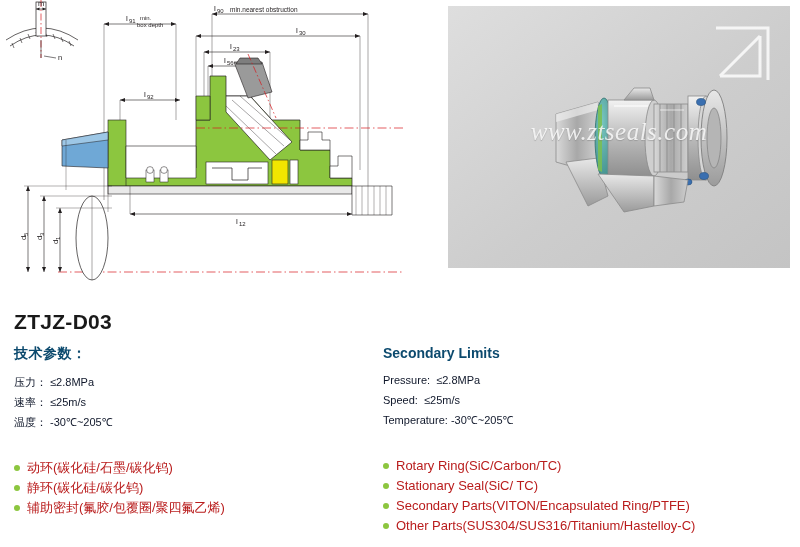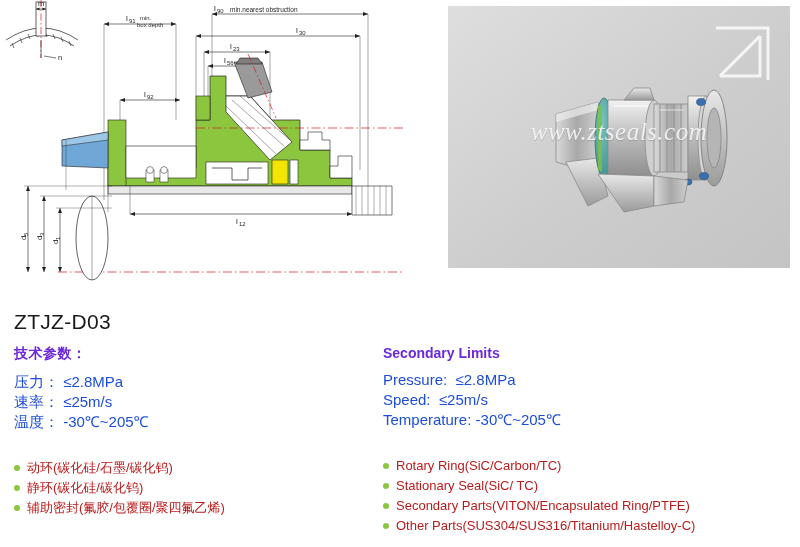--- a/index.html
+++ b/index.html
@@ -57,49 +57,49 @@
     text-shadow: 0 1px 1px rgba(120,120,120,0.45);
     pointer-events: none;
   }
 
   
   .model-title {
     position: absolute;
     left: 14px;
     top: 310px;
     font-size: 21px;
-    font-weight: normal;
+    font-weight: bold;
     letter-spacing: 0.3px;
     color: #1a1a1a;
   }
 
   
   .spec-wrap {
     position: absolute;
     left: 0;
     top: 345px;
     width: 800px;
     height: 200px;
   }
   .col-cn { position: absolute; left: 14px; top: 0; width: 360px; }
   .col-en { position: absolute; left: 383px; top: 0; width: 400px; }
 
   .col-head {
     font-size: 14px;
     font-weight: bold;
-    color: #6d28d9;
+    color: #0c4a6e;
     margin-bottom: 9px;
   }
   .col-head.cn { letter-spacing: 0.5px; }
 
   .params { margin: 0; padding: 0; list-style: none; }
   .params li {
-    font-size: 15px;
+    font-size: 11px;
     line-height: 20px;
-    color: #1d4ed8;
+    color: #0f172a;
     white-space: nowrap;
   }
   .params li .lbl { display: inline-block; }
 
   .divider-gap { height: 26px; }
 
   .mats { margin: 0; padding: 0; list-style: none; }
   .mats li {
     font-size: 13px;
     line-height: 20px;

